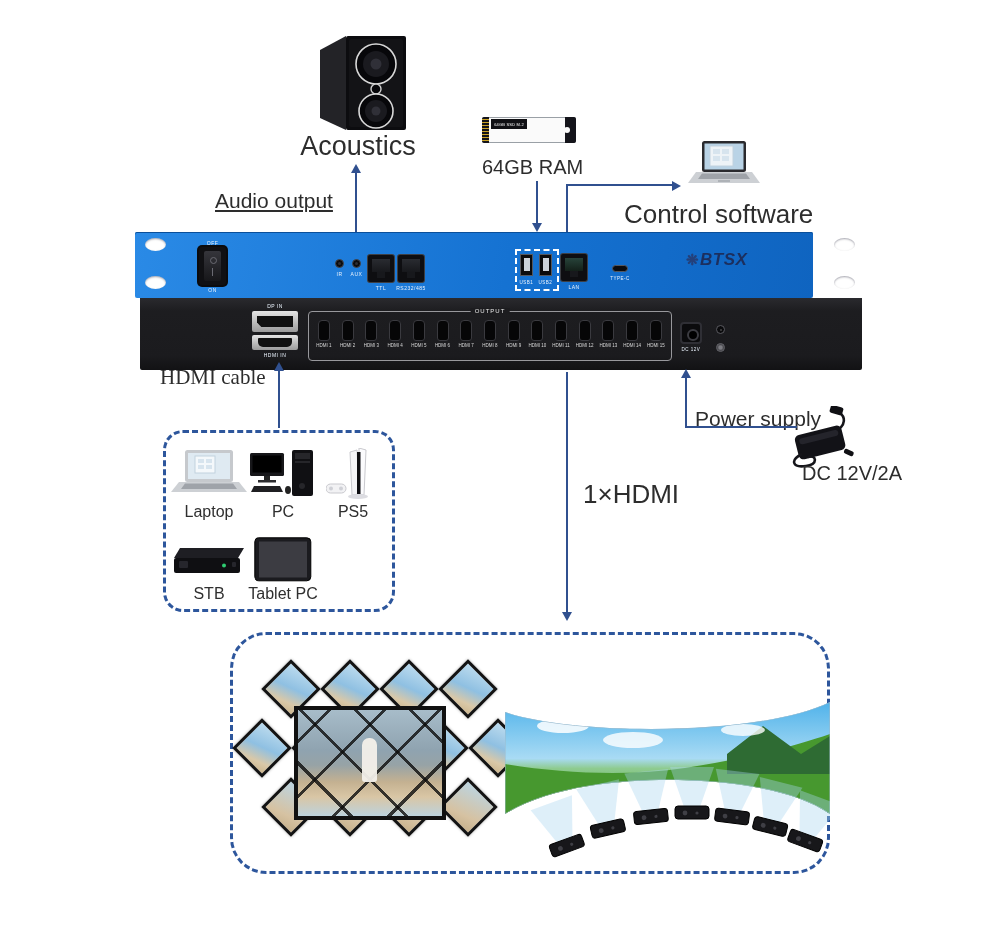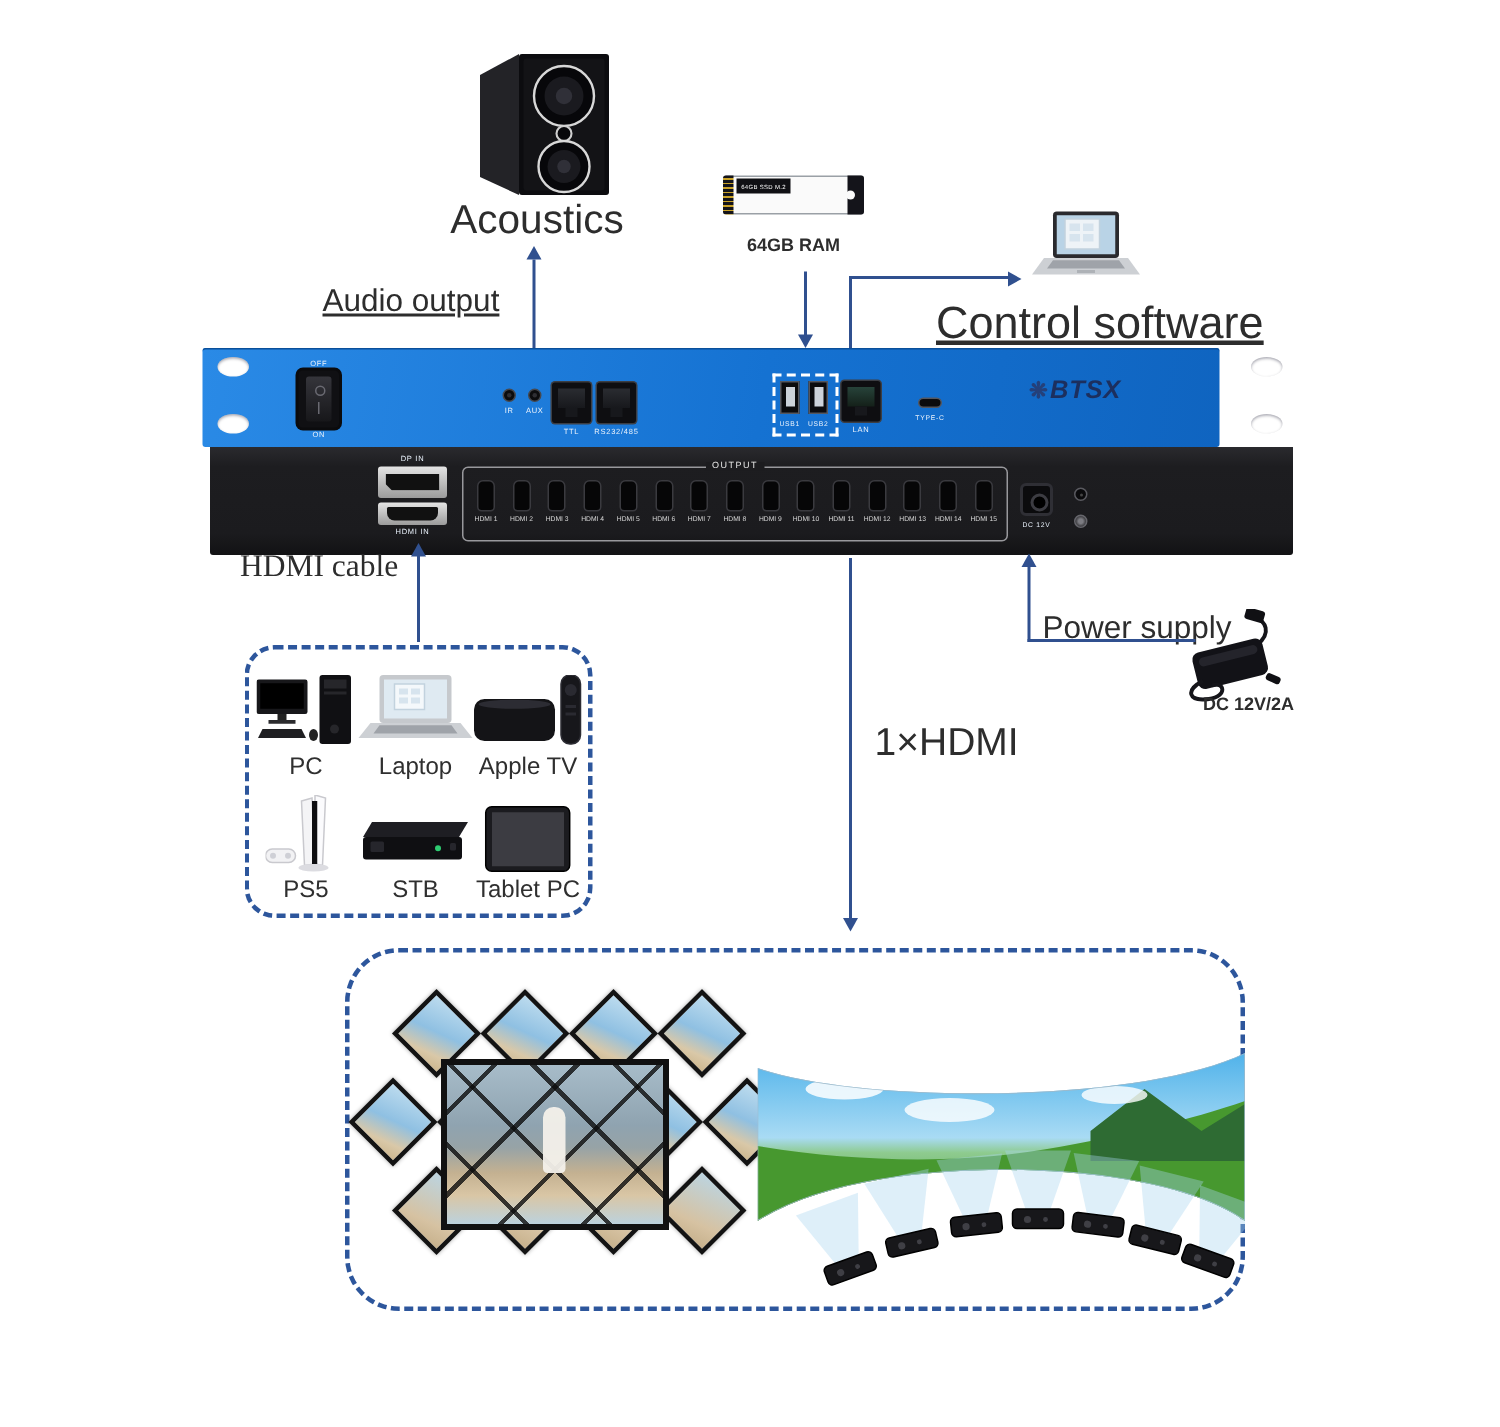--- a/index.html
+++ b/index.html
@@ -77,24 +77,24 @@
   .dia{position:absolute;width:42px;height:42px;transform:rotate(45deg);border:3px solid #131313;background:linear-gradient(160deg,#bcdbee 0%,#8fc0e2 48%,#d9c8a8 80%,#cdb78f 100%);box-shadow:0 0 3px rgba(0,0,0,.35);}
   .wall-photo{position:absolute;left:48px;top:42px;width:152px;height:114px;border:4px solid #111;z-index:5;
     background:
       repeating-linear-gradient(45deg,transparent 0 36px,rgba(12,12,12,.8) 36px 39px),
       repeating-linear-gradient(-45deg,transparent 0 36px,rgba(12,12,12,.8) 36px 39px),
       linear-gradient(180deg,#a7bcc9 0%,#8fa3b0 38%,#97a3a6 52%,#c4b191 68%,#d9c6a5 82%,#bcd2dd 100%);}
   .wall-photo:before{content:"";position:absolute;left:64px;top:28px;width:15px;height:44px;background:#f3f0ea;border-radius:7px 7px 3px 3px;opacity:.95;}
 
   
   .t-acoustics{font-size:27px;}
-  .t-big{font-size:30px;text-decoration:underline;}
+  .t-big{font-size:26px;}
   .t-med{font-size:21px;}
   .t-hdmi15{font-size:26px;}
-  .t-small{font-size:12px;font-weight:bold;}
+  .t-small{font-size:20px;}
 </style>
 </head>
 <body>
 
 <div class="abs" style="left:316px;top:34px;width:96px;height:98px;">
   <svg width="96" height="98" viewBox="0 0 96 98">
     <polygon points="4,16 30,2 30,96 4,84" fill="#232327"></polygon>
     <rect x="30" y="2" width="60" height="94" rx="2" fill="#0c0c0f"></rect>
     <rect x="33" y="5" width="54" height="88" rx="2" fill="#131316"></rect>
     <circle cx="60" cy="30" r="20" fill="#07070a" stroke="#d8d8d8" stroke-width="1.6"></circle>
@@ -277,58 +277,47 @@
   </svg>
 </div>
 <div class="lbl t-small" style="left:802px;top:462px;">DC 12V/2A</div>
 
 <div class="lbl t-hdmi15" style="left:583px;top:479px;">1×HDMI</div>
 <div class="vline" style="left:566px;top:372px;height:242px;"></div>
 <div class="ah-down" style="left:562px;top:612px;"></div>
 
 <div class="abs src-box">
   <div class="src-cell">
+    <svg width="78" height="50" viewBox="0 0 78 50">
+      <rect x="15" y="0" width="48" height="32" rx="2.5" fill="#c6c9cd"></rect>
+      <rect x="18" y="3" width="42" height="26" fill="#dfeaf2"></rect>
+      <rect x="25" y="6" width="20" height="17" fill="#f4f8fb" stroke="#c2d2de"></rect>
+      <rect x="28" y="9" width="6" height="4" fill="#d7e4ee"></rect>
+        <rect x="36" y="9" width="6" height="4" fill="#d7e4ee"></rect>
+      <rect x="28" y="15" width="6" height="4" fill="#d7e4ee"></rect>
+        <rect x="36" y="15" width="6" height="4" fill="#d7e4ee"></rect>
+      <polygon points="9,32 69,32 77,42 1,42" fill="#cdd0d4"></polygon>
+      <polygon points="15,33.5 63,33.5 67,39 11,39" fill="#9fa3a9"></polygon>
+    </svg>
+    <div class="src-lbl">Laptop</div>
+  </div>
+  <div class="src-cell">
     <svg width="66" height="50" viewBox="0 0 66 50">
       <rect x="0" y="3" width="34" height="23" rx="1.5" fill="#17171a"></rect>
       <rect x="2.5" y="5.5" width="29" height="17" fill="#000"></rect>
       <rect x="14" y="26" width="6" height="4" fill="#222"></rect>
       <rect x="8" y="30" width="18" height="2.5" fill="#2b2b2e"></rect>
       <polygon points="4,36 30,36 33,42 1,42" fill="#1f1f22"></polygon>
       <ellipse cx="38" cy="40" rx="3" ry="4" fill="#222"></ellipse>
       <rect x="42" y="0" width="21" height="46" rx="2" fill="#101013"></rect>
       <rect x="45" y="3" width="15" height="6" fill="#26262a"></rect>
       <rect x="45" y="11" width="15" height="2" fill="#26262a"></rect>
       <circle cx="52" cy="36" r="3" fill="#26262a"></circle>
     </svg>
     <div class="src-lbl">PC</div>
-  </div>
-  <div class="src-cell">
-    <svg width="78" height="50" viewBox="0 0 78 50">
-      <rect x="15" y="0" width="48" height="32" rx="2.5" fill="#c6c9cd"></rect>
-      <rect x="18" y="3" width="42" height="26" fill="#dfeaf2"></rect>
-      <rect x="25" y="6" width="20" height="17" fill="#f4f8fb" stroke="#c2d2de"></rect>
-      <rect x="28" y="9" width="6" height="4" fill="#d7e4ee"></rect>
-        <rect x="36" y="9" width="6" height="4" fill="#d7e4ee"></rect>
-      <rect x="28" y="15" width="6" height="4" fill="#d7e4ee"></rect>
-        <rect x="36" y="15" width="6" height="4" fill="#d7e4ee"></rect>
-      <polygon points="9,32 69,32 77,42 1,42" fill="#cdd0d4"></polygon>
-      <polygon points="15,33.5 63,33.5 67,39 11,39" fill="#9fa3a9"></polygon>
-    </svg>
-    <div class="src-lbl">Laptop</div>
-  </div>
-  <div class="src-cell">
-    <svg width="72" height="50" viewBox="0 0 72 50">
-      <rect x="0" y="16" width="54" height="28" rx="7" fill="#141417"></rect>
-      <ellipse cx="27" cy="19.5" rx="24" ry="3" fill="#2c2c33"></ellipse>
-      <rect x="58" y="0" width="13" height="46" rx="6" fill="#17171b" stroke="#2c2c33"></rect>
-      <circle cx="64.5" cy="10" r="4" fill="#2a2a31"></circle>
-      <rect x="61" y="20" width="7" height="2" fill="#2a2a31"></rect>
-      <rect x="61" y="25" width="7" height="2" fill="#2a2a31"></rect>
-    </svg>
-    <div class="src-lbl">Apple TV</div>
   </div>
   <div class="src-cell">
     <svg width="54" height="52" viewBox="0 0 54 52">
       <path d="M24,4 L31,2 L33,46 L26,47 Z" fill="#f4f4f6" stroke="#c9c9ce"></path>
       <path d="M33,0 L40,2 L38,47 L33,46 Z" fill="#fbfbfd" stroke="#c9c9ce"></path>
       <rect x="31" y="4" width="3.5" height="42" fill="#0d0d10"></rect>
       <ellipse cx="32" cy="48.5" rx="10" ry="2.5" fill="#dcdce1"></ellipse>
       <rect x="0" y="36" width="20" height="9" rx="4.5" fill="#f2f2f4" stroke="#c9c9ce"></rect>
       <circle cx="5" cy="40.5" r="2" fill="#cfd0d6"></circle>
         <circle cx="15" cy="40.5" r="2" fill="#cfd0d6"></circle>

